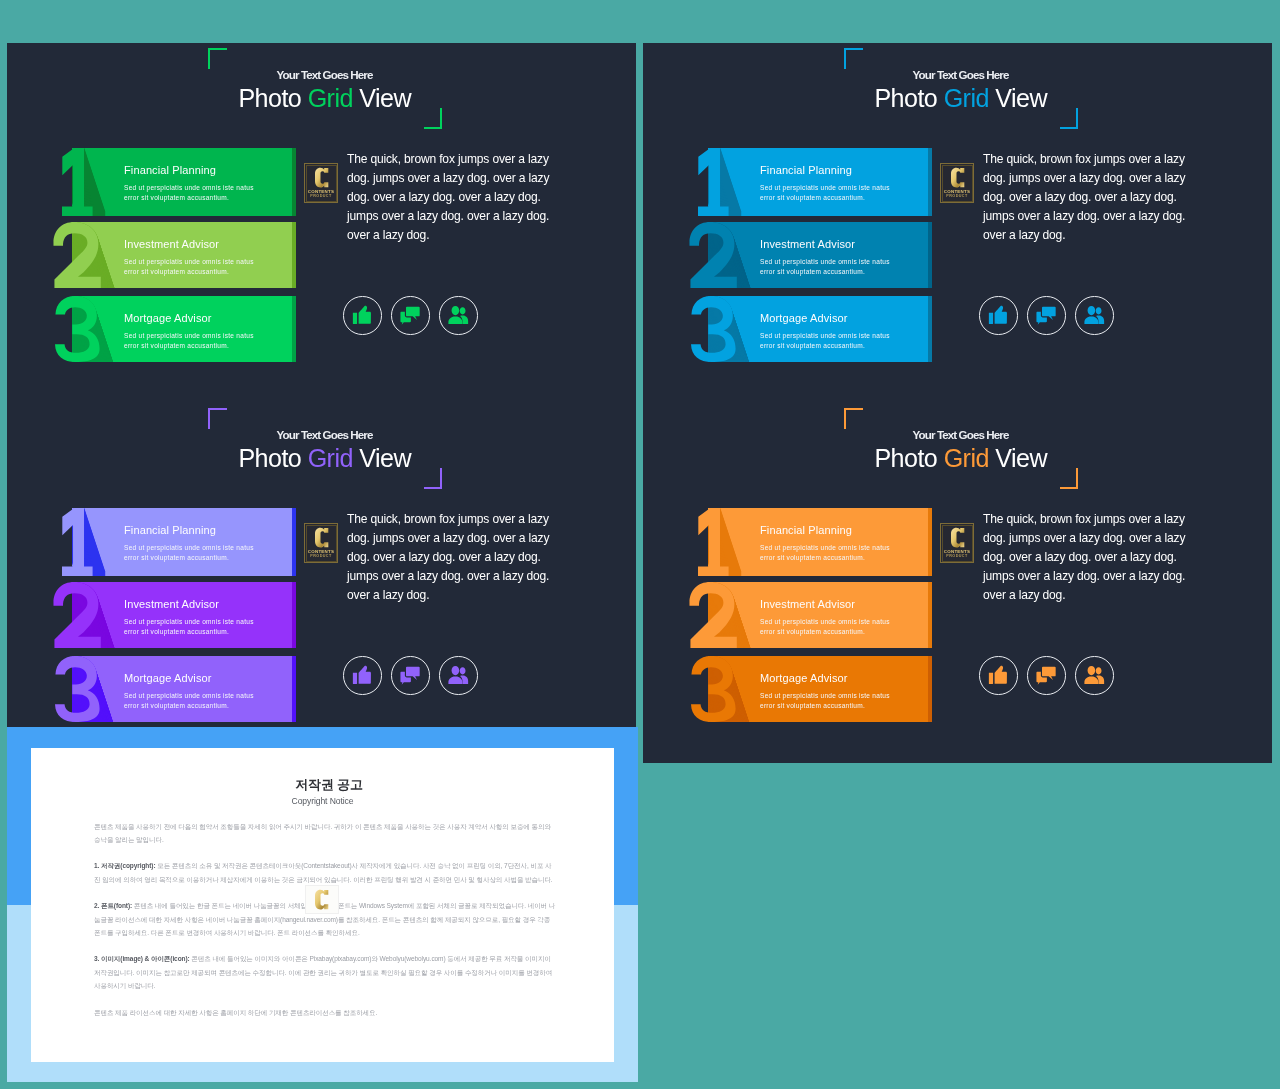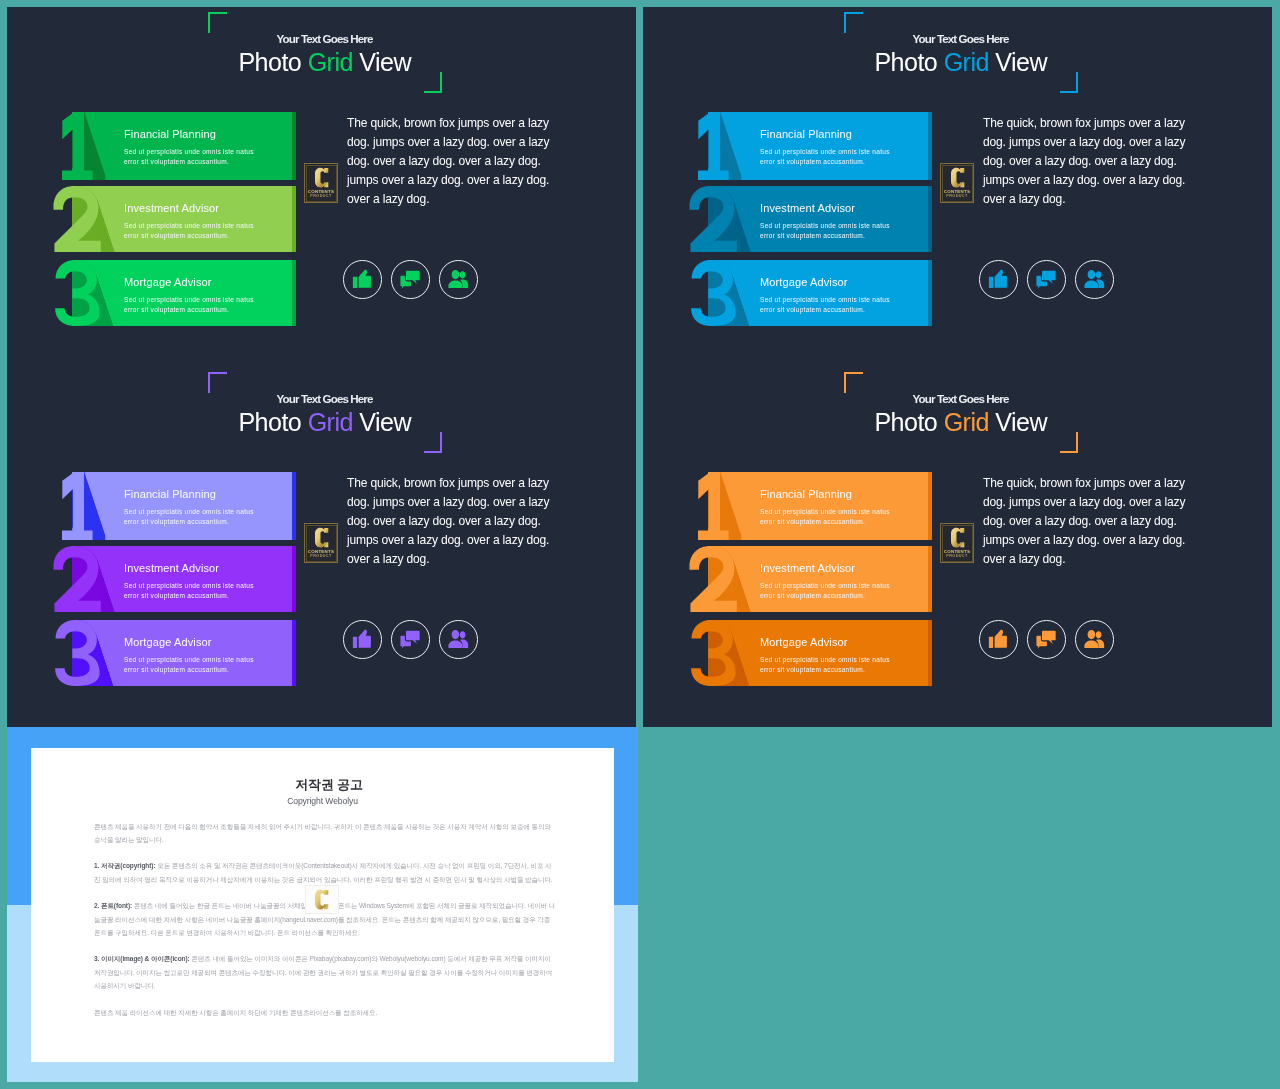--- a/index.html
+++ b/index.html
@@ -2,21 +2,21 @@
 <html><head>
 <meta charset="utf-8">
 <title>Photo Grid View</title>
 <style>
   html,body{margin:0;padding:0;}
   body{width:1280px;height:1089px;background:#4aa9a4;
        font-family:"Liberation Sans",sans-serif;overflow:hidden;}
   .root{position:absolute;left:0;top:0;width:1280px;height:1089px;background:#4aa9a4;}
 
   
-  .slide{position:absolute;background:#222938;overflow:hidden;width:629px;height:360px;}
+  .slide{position:absolute;background:#222938;overflow:hidden;width:629px;height:360px;margin-top:36px;}
   #slide-1{left:7px;top:7px;}
   #slide-2{left:643px;top:7px;}
   #slide-3{left:7px;top:367px;}
   #slide-4{left:643px;top:367px;}
 
   
   .kicker{position:absolute;left:0;top:25px;width:629px;text-align:center;
           font-size:11.6px;font-weight:bold;color:#eceef3;letter-spacing:-0.9px;text-indent:-0.9px;padding-left:7px;box-sizing:border-box;}
   .ttl{position:absolute;left:0;top:41px;width:629px;text-align:center;
        font-size:25.1px;font-weight:400;color:#ffffff;letter-spacing:-0.55px;white-space:pre;text-indent:-0.55px;padding-left:7px;box-sizing:border-box;}
@@ -757,21 +757,21 @@
             <path fill="#fd9a38" d="M10.6 12.4c2.8 0 5-2.7 5-6.1S13.4.2 10.6.2s-5 2.7-5 6.1 2.2 6.1 5 6.1zm.7 1.6H9.9c-4.6 0-8.4 3.3-8.4 7.5v2.3h18.2v-2.3c0-4.2-3.7-7.5-8.4-7.5z"></path>
           </svg>
         </div>
       </div>
   </div>
 
   <div id="notice">
     <div class="bluelower"></div>
     <div class="paper">
       <div class="nttl">저작권 공고</div>
-      <div class="nsub">Copyright Webolyu</div>
+      <div class="nsub">Copyright Notice</div>
       <div class="ntext">
           <p><b></b><span>콘텐츠 제품을 사용하기 전에 다음의 협약서 조항들을 자세히 읽어 주시기 바랍니다. 귀하가 이 콘텐츠 제품을 사용하는 것은 사용자 계약서 사항의 보증에 동의와 승낙을 알리는 말입니다.</span></p>
           <p><b>1. 저작권(copyright):</b><span> 모든 콘텐츠의 소유 및 저작권은 콘텐츠테이크아웃(Contentstakeout)사 제작자에게 있습니다. 사전 승낙 없이 프린팅 이외, 7단전사, 비포 사진 임의에 의하여 영리 목적으로 이용하거나 제삼자에게 이용하는 것은 금지되어 있습니다. 이러한 프린팅 행위 발견 시 준하면 민사 및 형사상의 사법을 받습니다.</span></p>
           <p><b>2. 폰트(font):</b><span> 콘텐츠 내에 들어있는 한글 폰트는 네이버 나눔글꼴의 서체입니다. 영어 폰트는 Windows System에 포함된 서체의 글꼴로 제작되었습니다. 네이버 나눔글꼴 라이선스에 대한 자세한 사항은 네이버 나눔글꼴 홈페이지(hangeul.naver.com)를 참조하세요. 폰트는 콘텐츠의 함께 제공되지 않으므로, 필요할 경우 각종 폰트를 구입하세요. 다른 폰트로 변경하여 사용하시기 바랍니다. 폰트 라이선스를 확인하세요.</span></p>
           <p><b>3. 이미지(image) &amp; 아이콘(icon):</b><span> 콘텐츠 내에 들어있는 이미지와 아이콘은 Pixabay(pixabay.com)와 Webolyu(webolyu.com) 등에서 제공한 무료 저작물 이미지이 저작권입니다. 이미지는 참고로만 제공되며 콘텐츠에는 수정합니다. 이에 관한 권리는 귀하가 별도로 확인하실 필요할 경우 사이를 수정하거나 이미지를 변경하여 사용하시기 바랍니다.</span></p>
           <p><b></b><span>콘텐츠 제품 라이선스에 대한 자세한 사항은 홈페이지 하단에 기재한 콘텐츠라이선스를 참조하세요.</span></p>
         </div>
     </div>
   </div>
 <div class="badge" id="badge-1">

